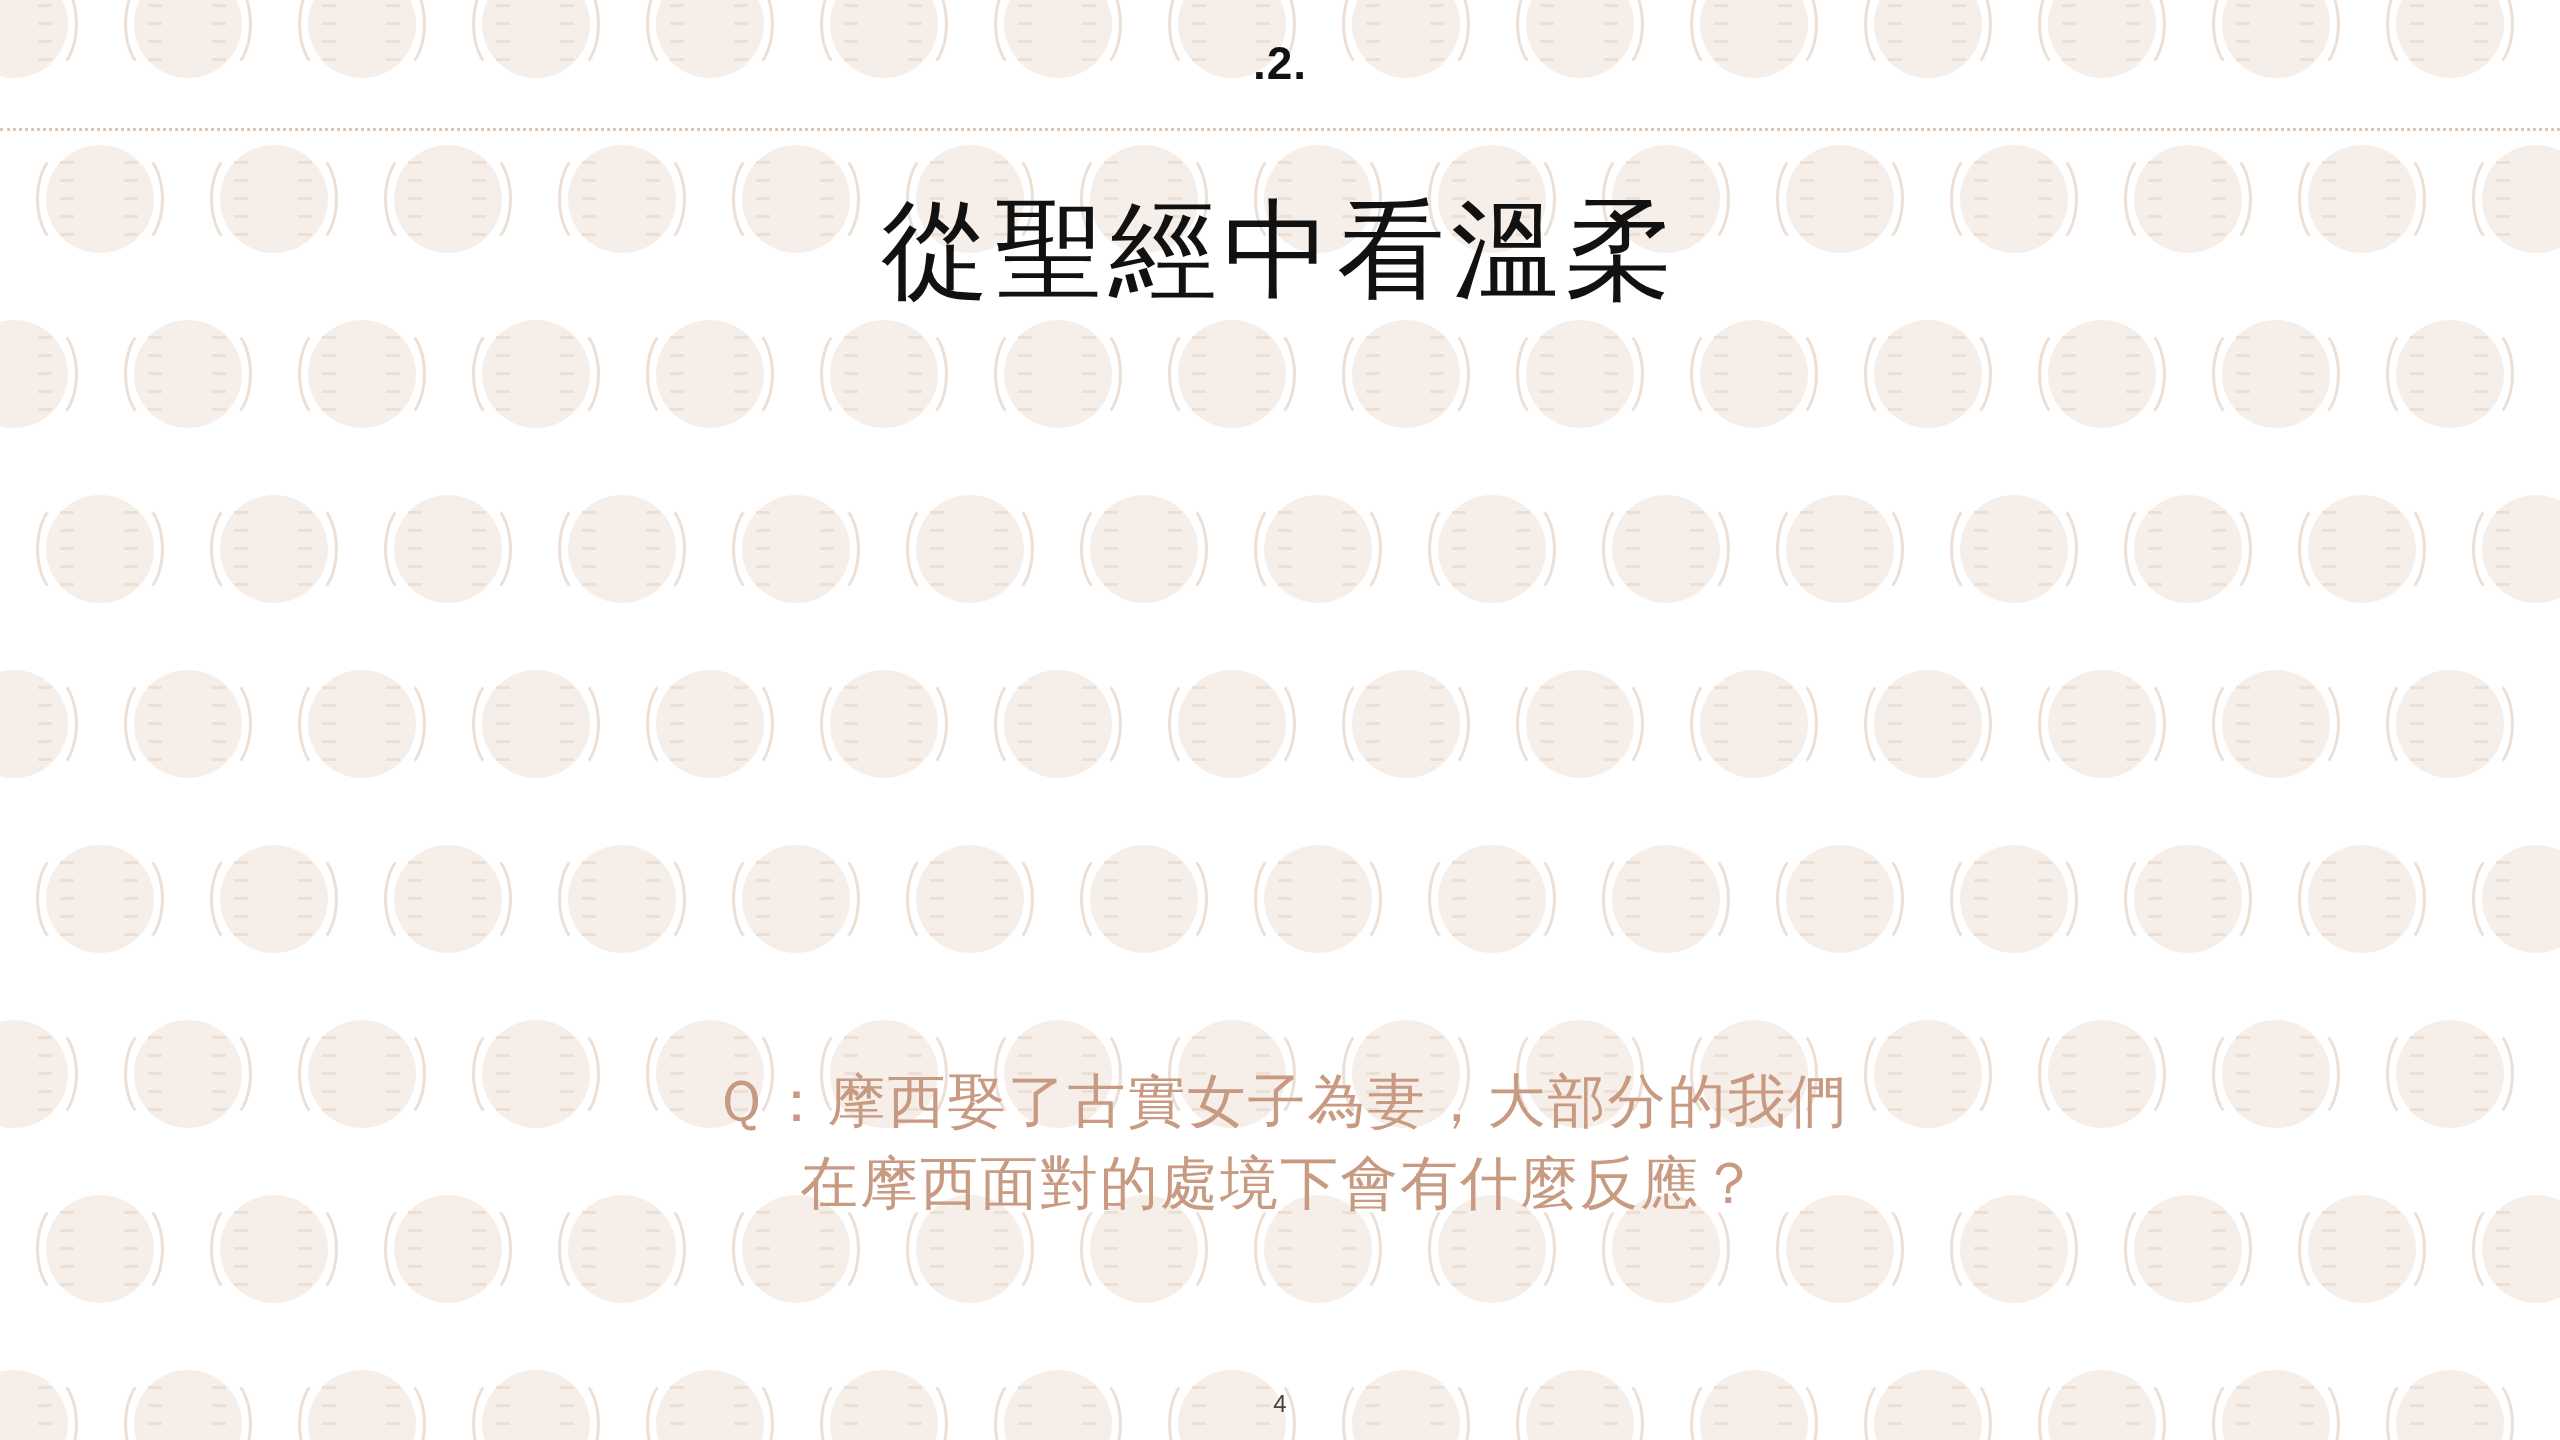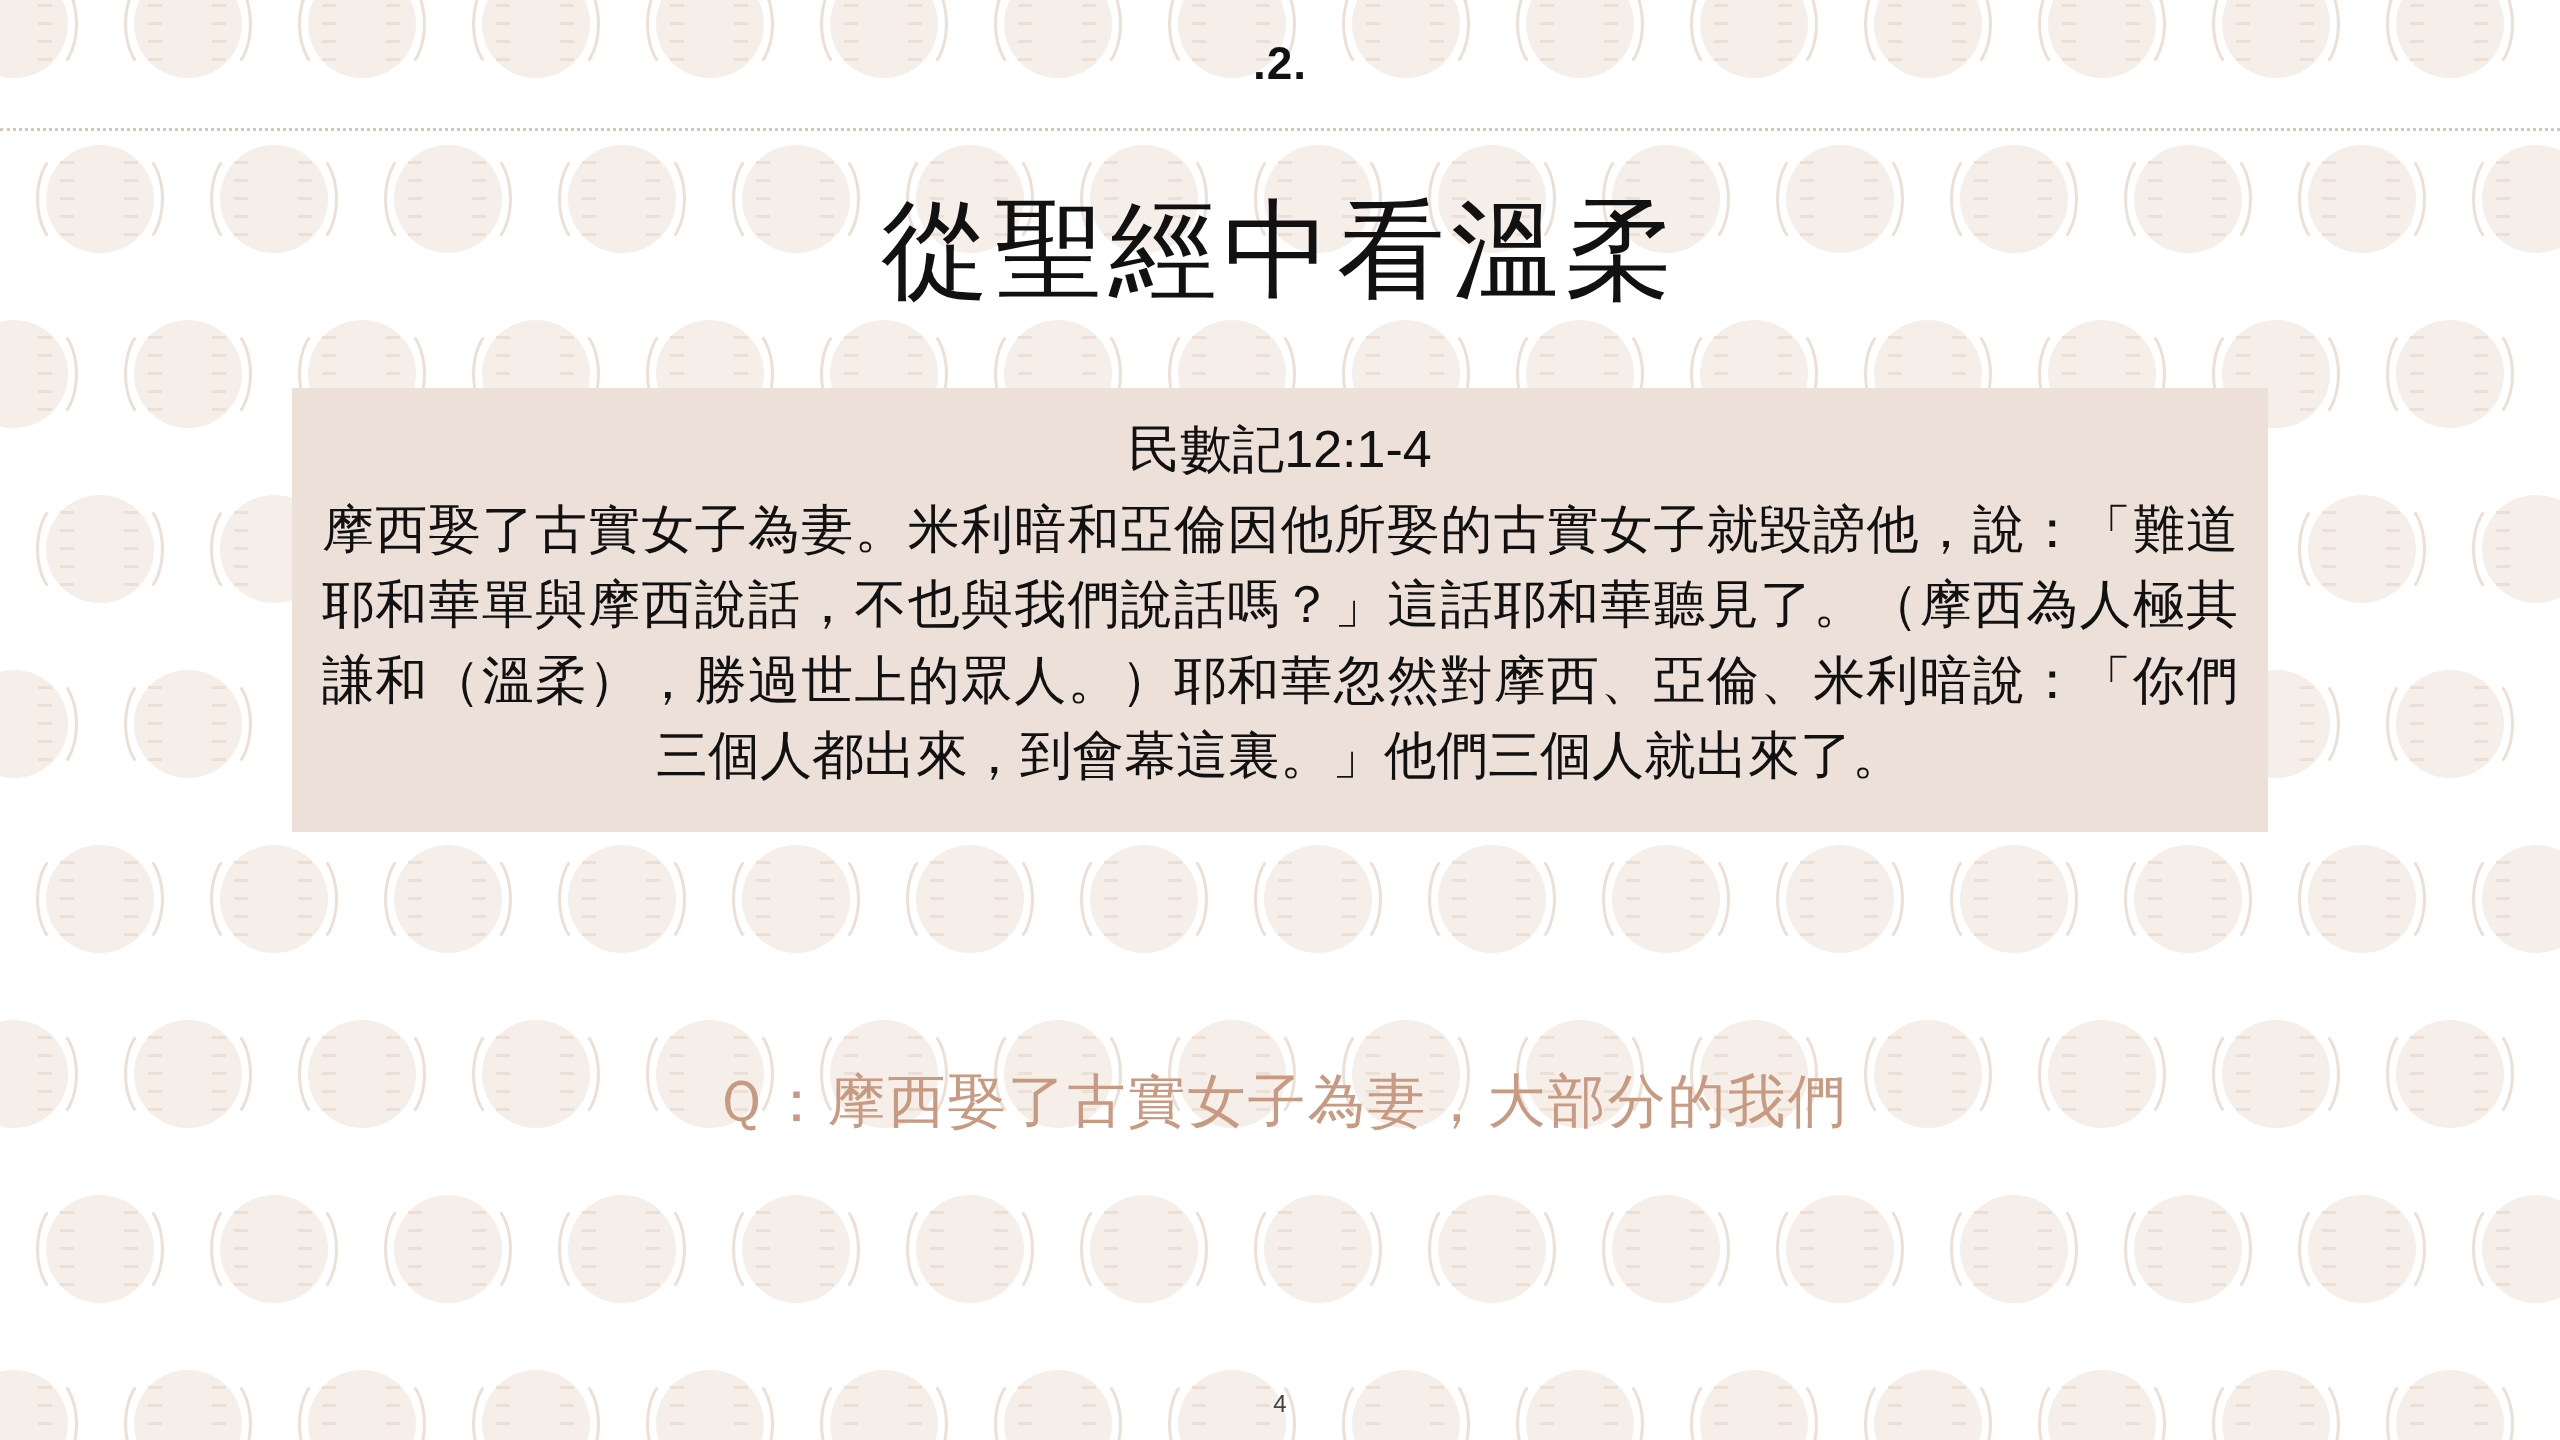--- a/index.html
+++ b/index.html
@@ -2202,23 +2202,20 @@
     </div>
   </div>
 <div class="dotted-rule"></div>
 
 <div class="slide">
 
   <div class="slide-number-top">.2.</div>
 
   <h1 class="title">從聖經中看溫柔</h1>
 
-  <div class="scripture-box">
-    <div class="scripture-ref">民數記12:1-4</div>
-    <div class="scripture-body">摩西娶了古實女子為妻。米利暗和亞倫因他所娶的古實女子就毀謗他，說：「難道耶和華單與摩西說話，不也與我們說話嗎？」這話耶和華聽見了。（摩西為人極其謙和（溫柔），勝過世上的眾人。）耶和華忽然對摩西、亞倫、米利暗說：「你們三個人都出來，到會幕這裏。」他們三個人就出來了。</div>
-  </div>
 
   <div class="question">
     <div>Ｑ：摩西娶了古實女子為妻，大部分的我們</div>
+    <div>在摩西面對的處境下會有什麼反應？</div>
   </div>
 
   <div class="page-number">4</div>
 </div>
 
 </body></html>

